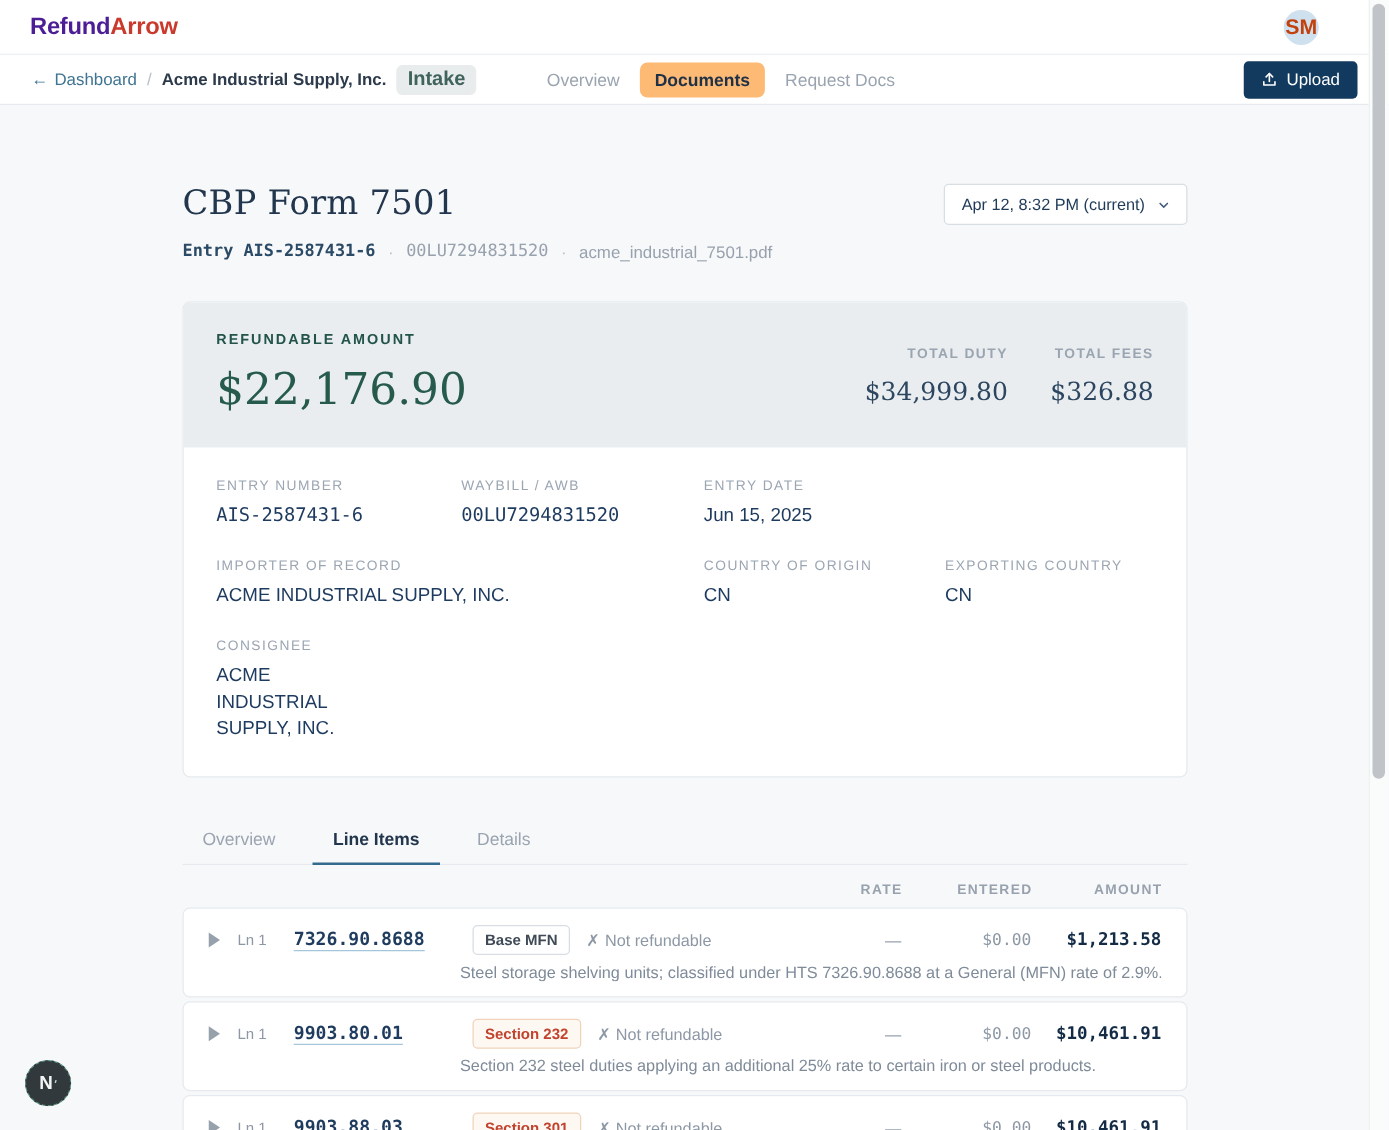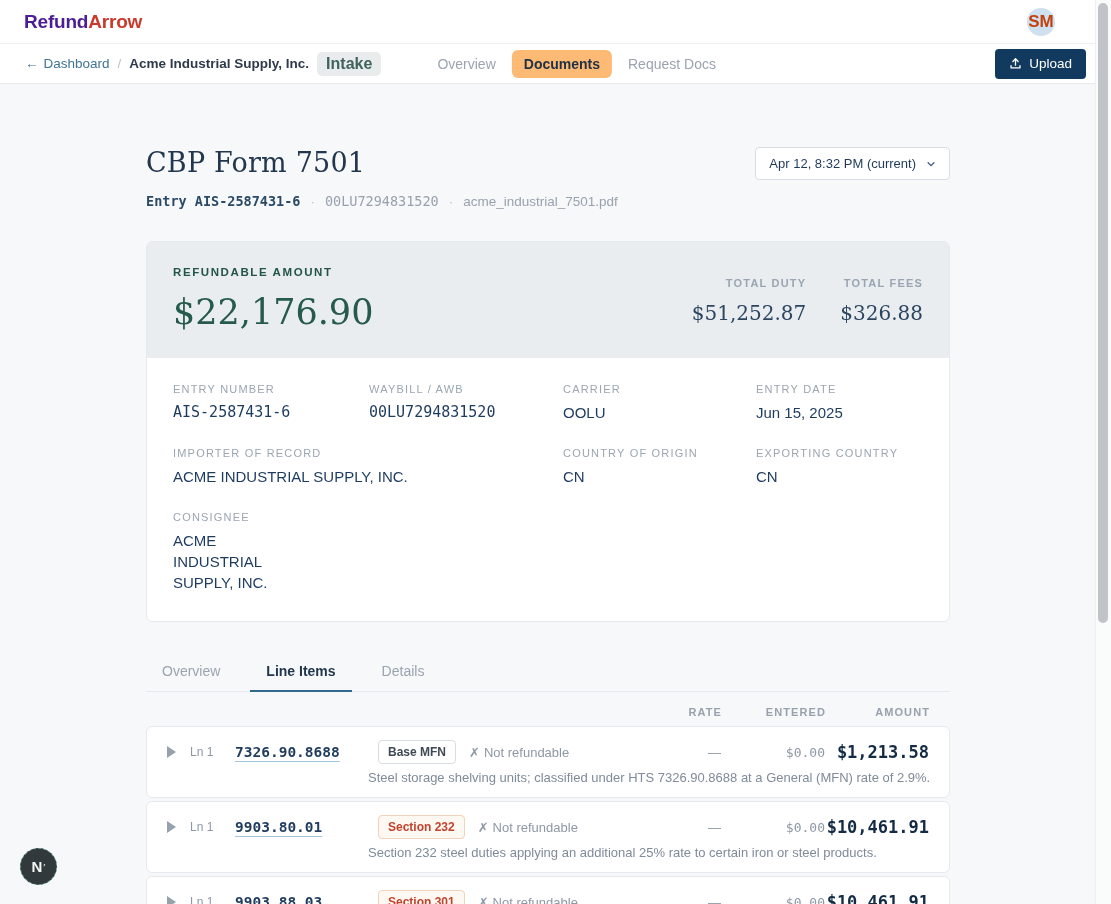--- a/index.html
+++ b/index.html
@@ -114,21 +114,21 @@
     white-space:nowrap; flex:none;
   }
   .badge-neutral { background:#fff; border:1px solid #d7dde2; color:#3f4a56; }
   .badge-warn { background:#fdf8f2; border:1px solid #f0d3ba; color:#c2432e; }
   .status { font-size:13px; margin-left:13px; white-space:nowrap; flex:1; }
   .status-no { color:#8d98a5; }
   .status .s-icon { margin-right:4px; font-style:normal; }
   .cell { width:104px; text-align:right; flex:none; font-family:"DejaVu Sans Mono", monospace; }
   .cell-rate { font-family:"Liberation Sans", sans-serif; font-size:13px; color:#8d98a5; }
   .cell-entered { font-size:13px; color:#8d98a5; }
-  .cell-amount { font-size:17px; font-weight:bold; color:#132b45; }
+  .cell-amount { font-size:14px; font-weight:bold; color:#132b45; }
   .li-desc {
     margin-left:201px; margin-top:6px; font-size:13px; color:#7f8b99;
     max-width:588px; white-space:nowrap; overflow:hidden;
   }
   
   .float-btn {
     position:absolute; left:20px; top:848px; width:37px; height:37px; border-radius:50%;
     background:#31393d; border:1px dashed #57907f; color:#f3f6f5;
     display:flex; align-items:center; justify-content:center;
     font-size:15px; font-weight:600; cursor:pointer;
@@ -198,41 +198,37 @@
 
   <div class="card">
     <div class="card-summary">
       <div>
         <div class="sum-label">REFUNDABLE AMOUNT</div>
         <div class="sum-amount">$22,176.90</div>
       </div>
       <div class="sum-right">
         <div class="mini">
           <div class="mini-label">TOTAL DUTY</div>
-          <div class="mini-value">$51,252.87</div>
+          <div class="mini-value">$34,999.80</div>
         </div>
         <div class="mini">
           <div class="mini-label">TOTAL FEES</div>
           <div class="mini-value">$326.88</div>
         </div>
       </div>
     </div>
 
     <div class="card-details">
       <div>
         <div class="field-label">ENTRY NUMBER</div>
         <div class="field-value mono">AIS-2587431-6</div>
       </div>
       <div>
         <div class="field-label">WAYBILL / AWB</div>
         <div class="field-value mono">00LU7294831520</div>
-      </div>
-      <div>
-        <div class="field-label">CARRIER</div>
-        <div class="field-value">OOLU</div>
       </div>
       <div>
         <div class="field-label">ENTRY DATE</div>
         <div class="field-value">Jun 15, 2025</div>
       </div>
 
       <div class="span2">
         <div class="field-label">IMPORTER OF RECORD</div>
         <div class="field-value">ACME INDUSTRIAL SUPPLY, INC.</div>
       </div>

